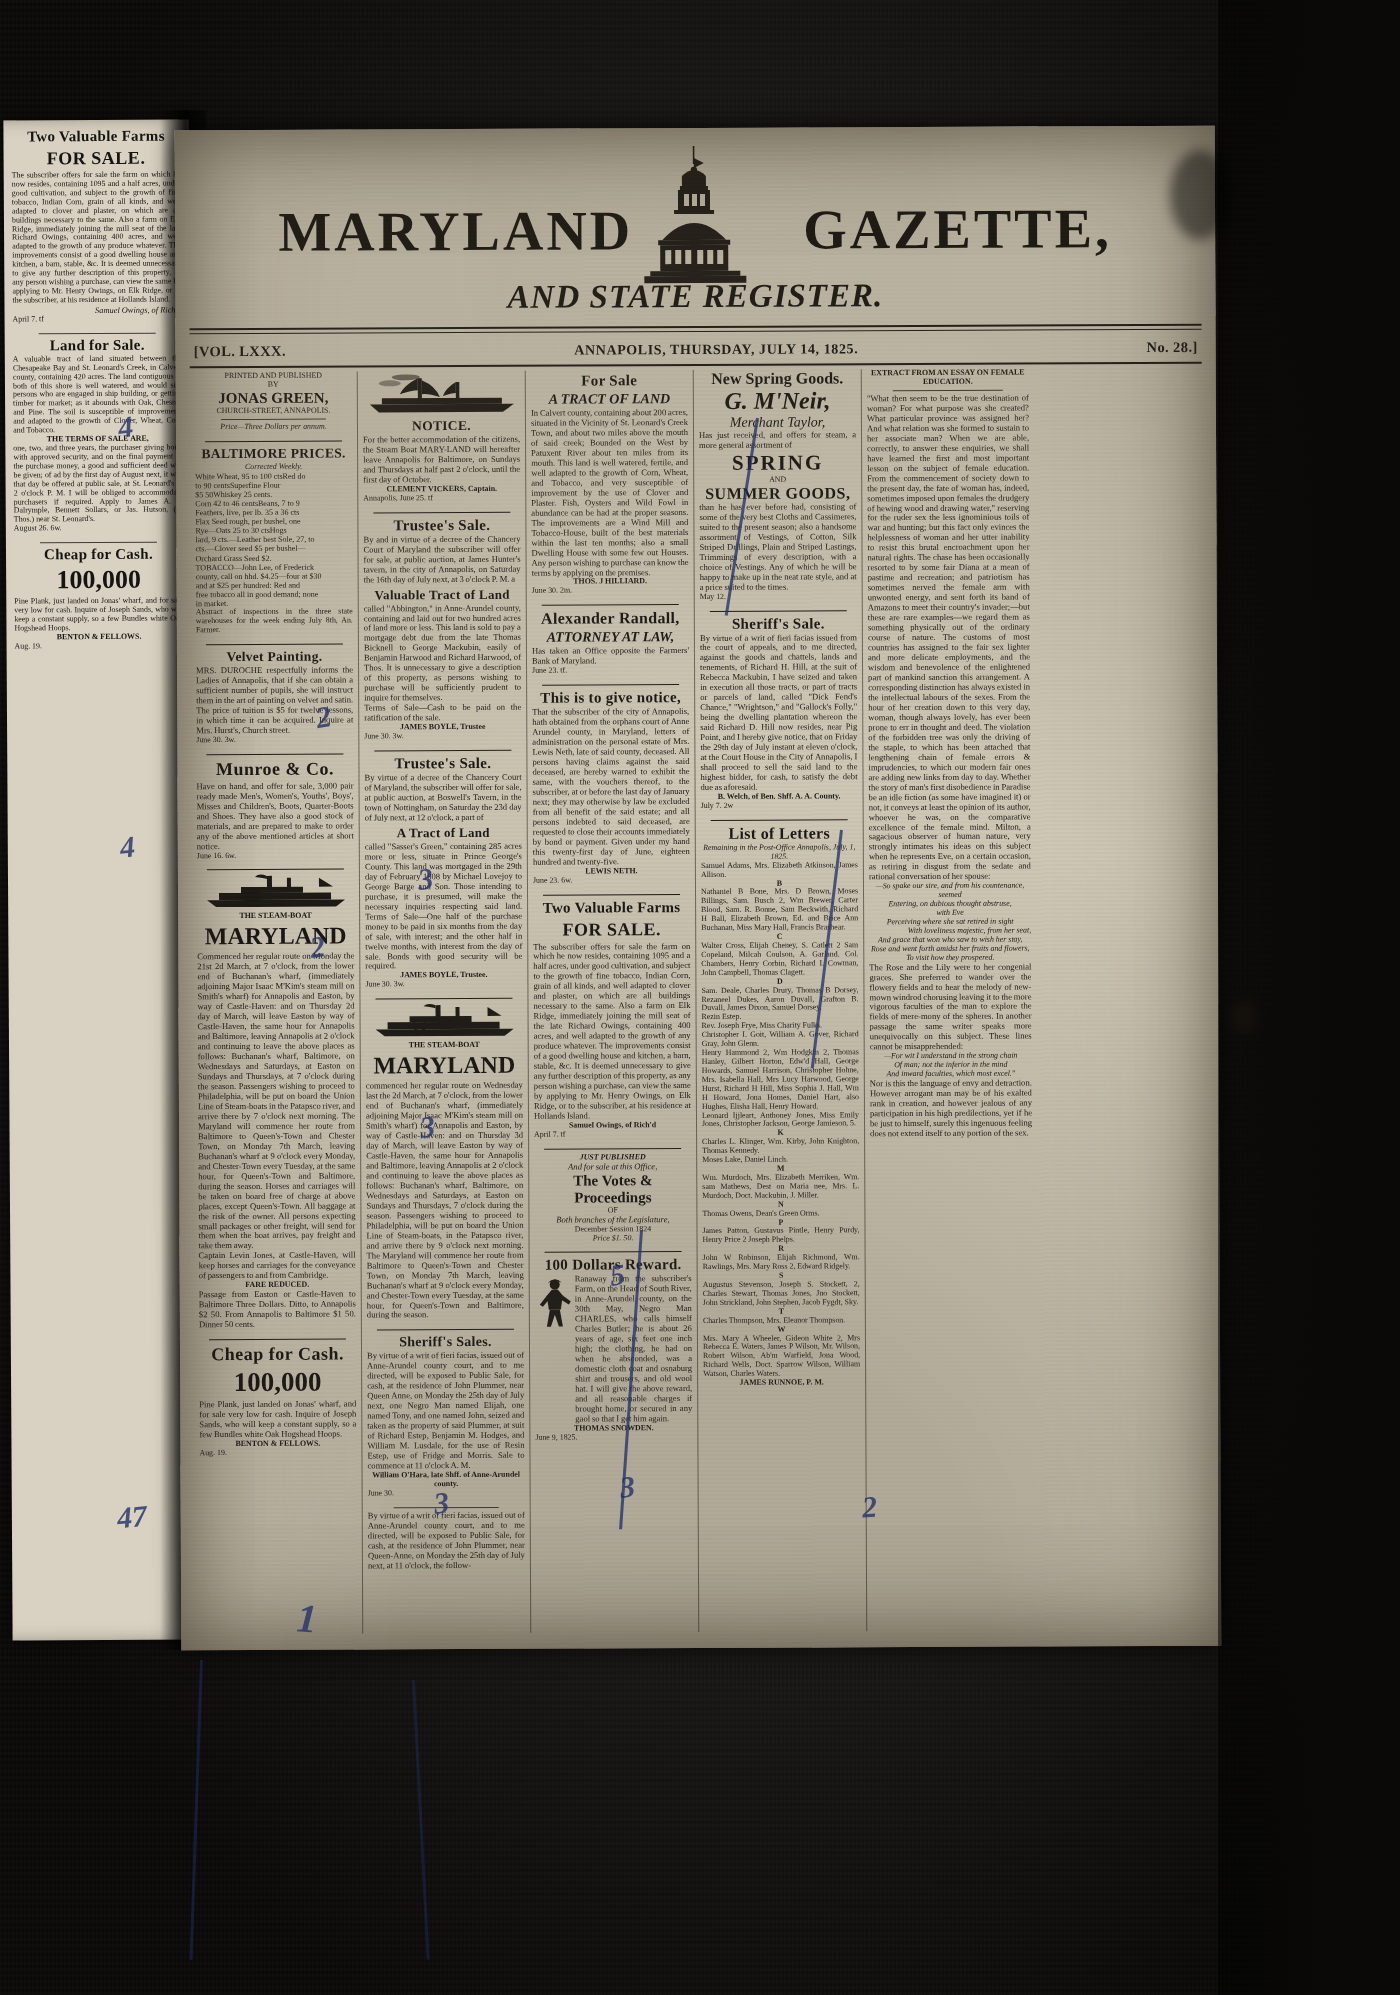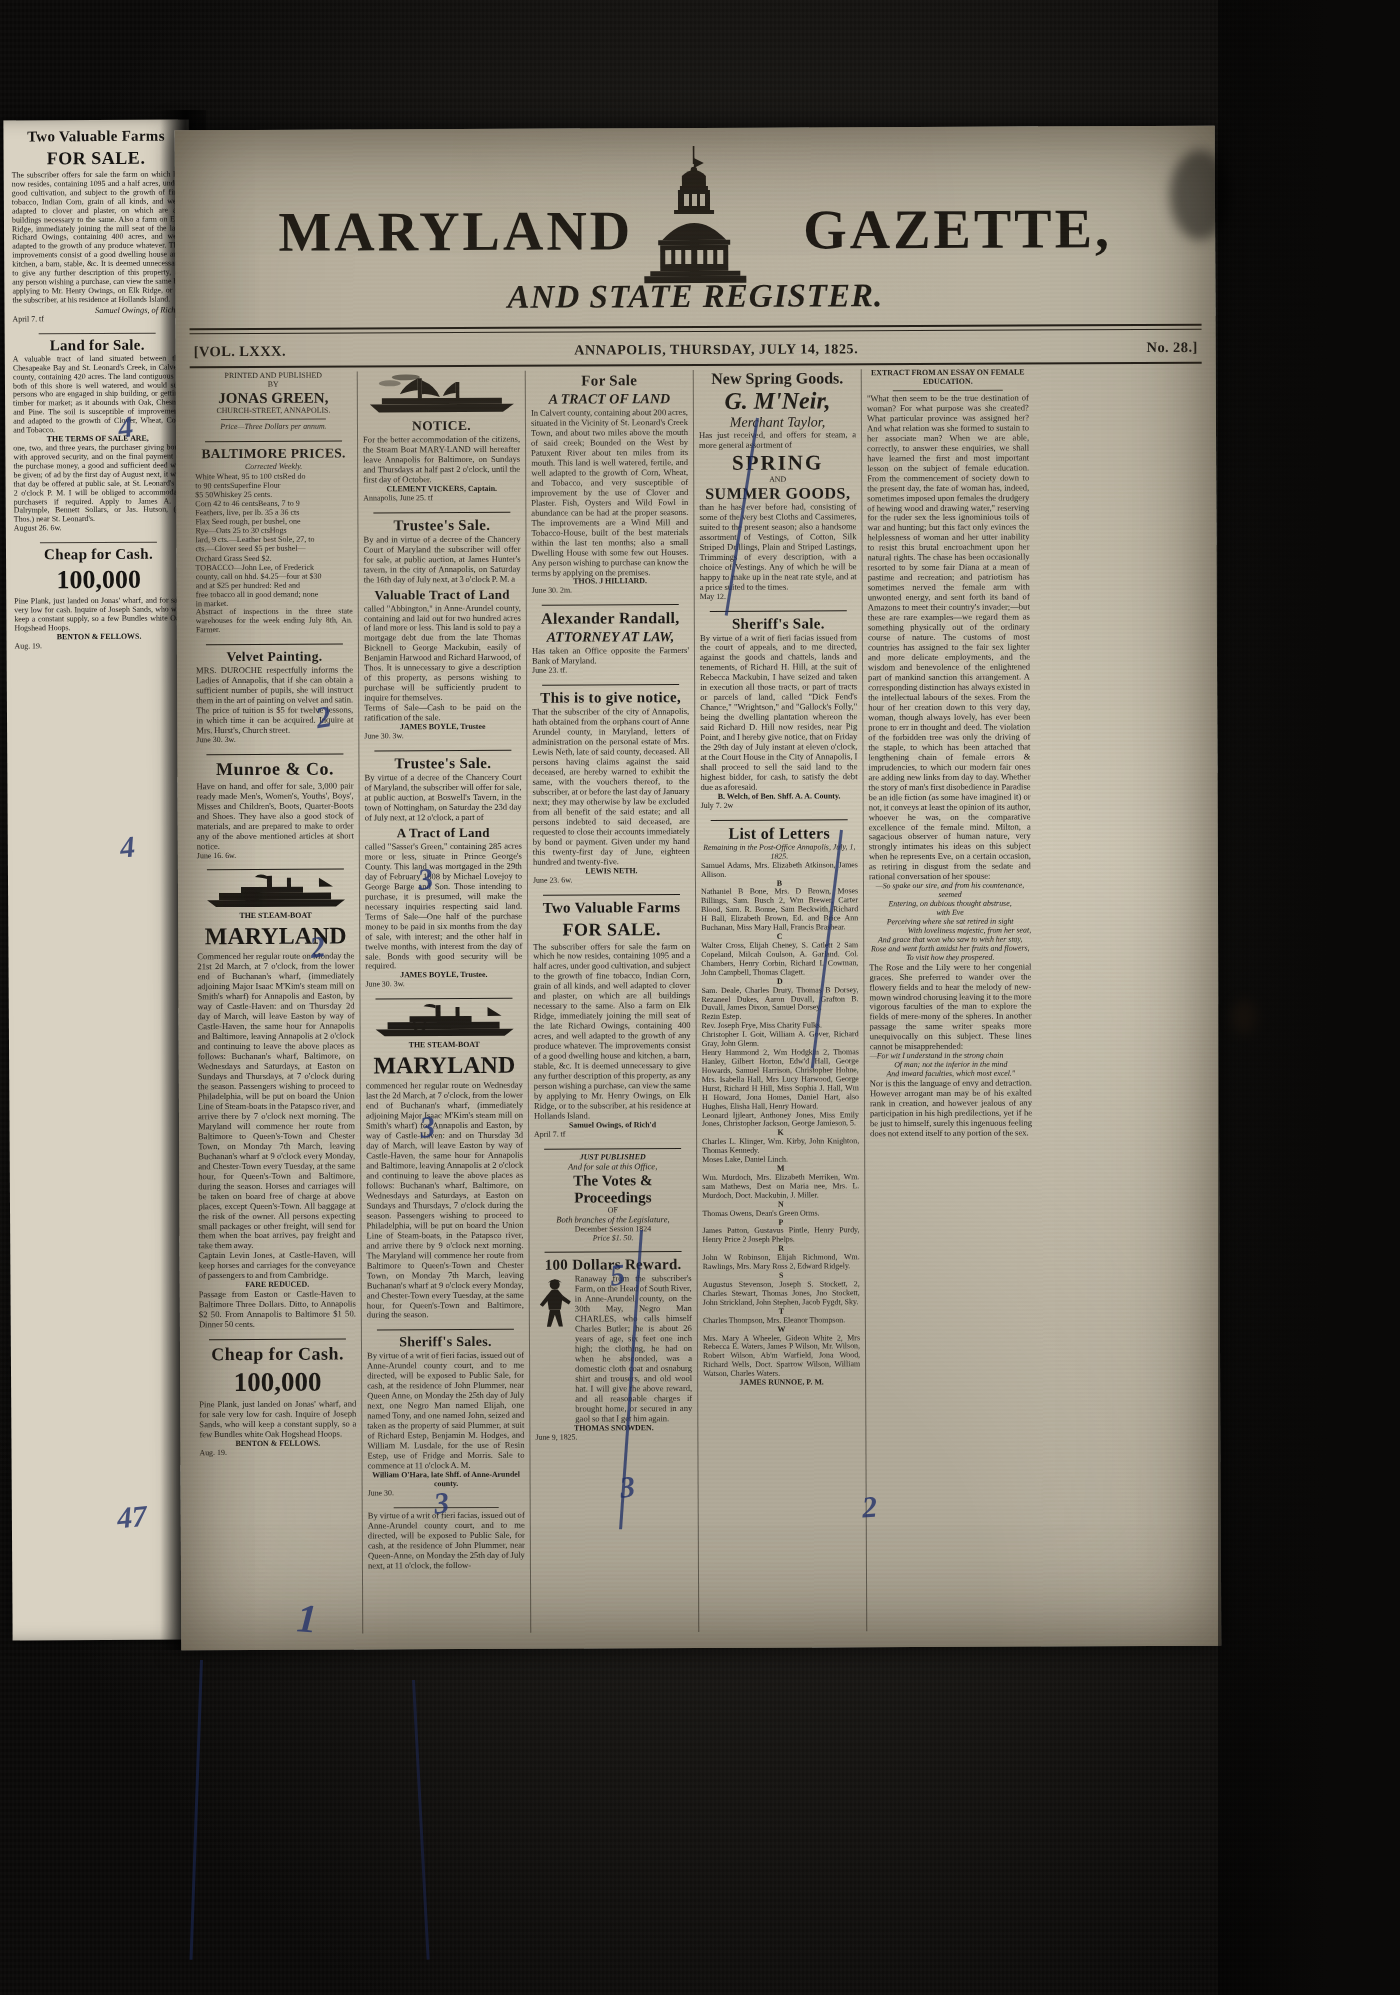--- a/index.html
+++ b/index.html
@@ -497,21 +497,21 @@
           <div class="sm">"What then seem to be the true destination of woman?  For what purpose was she created?  What particular province was assigned her?  And what relation was she formed to sustain to her associate man?  When we are able, correctly, to answer these enquiries, we shall have learned the first and most important lesson on the subject of female education.  From the commencement of society down to the present day, the fate of woman has, indeed, sometimes imposed upon females the drudgery of hewing wood and drawing water," reserving for the ruder sex the less ignominious toils of war and hunting; but this fact only evinces the helplessness of woman and her utter inability to resist this brutal encroachment upon her natural rights.  The chase has been occasionally resorted to by some fair Diana at a mean of pastime and recreation; and patriotism has sometimes nerved the female arm with unwonted energy, and sent forth its band of Amazons to meet their country's invader;—but these are rare examples—we regard them as something physically out of the ordinary course of nature.  The customs of most countries has assigned to the fair sex lighter and more delicate employments, and the wisdom and benevolence of the enlightened part of mankind sanction this arrangement.  A corresponding distinction has always existed in the intellectual labours of the sexes.  From the hour of her creation down to this very day, woman, though always lovely, has ever been prone to err in thought and deed.  The violation of the forbidden tree was only the driving of the staple, to which has been attached that lengthening chain of female errors &amp; imprudencies, to which our modern fair ones are adding new links from day to day.  Whether the story of man's first disobedience in Paradise be an idle fiction (as some have imagined it) or not, it conveys at least the opinion of its author, whoever he was, on the comparative excellence of the female mind.  Milton, a sagacious observer of human nature, very strongly intimates his ideas on this subject when he represents Eve, on a certain occasion, as retiring in disgust from the sedate and rational conversation of her spouse:</div>
           <div class="sm6 ital" style="text-align:center">—So spake our sire, and from his countenance, seemed</div>
           <div class="sm6 ital" style="text-align:center">Entering, on dubious thought abstruse,</div>
           <div class="sm6 ital" style="text-align:center">with Eve</div>
           <div class="sm6 ital" style="text-align:center">Perceiving where she sat retired in sight</div>
           <div class="sm6 ital" style="text-align:right">With loveliness majestic, from her seat,</div>
           <div class="sm6 ital" style="text-align:center">And grace that won who saw to wish her stay,</div>
           <div class="sm6 ital" style="text-align:center">Rose and went forth amidst her fruits and flowers,</div>
           <div class="sm6 ital" style="text-align:center">To visit how they prospered.</div>
           <div class="sm">The Rose and the Lily were to her congenial graces.  She preferred to wander over the flowery fields and to hear the melody of new-mown windrod chorusing leaving it to the more vigorous faculties of the man to explore the fields of mere-mony of the spheres.  In another passage the same writer speaks more unequivocally on this subject.  These lines cannot be misapprehended:</div>
-          <div class="sm6 ital" style="text-align:left">—For wit I understand in the strong chain</div>
+          <div class="sm6 ital" style="text-align:center">—For wit I understand in the strong chain</div>
           <div class="sm6 ital" style="text-align:center">Of man; not the inferior in the mind</div>
           <div class="sm6 ital" style="text-align:center">And inward faculties, which most excel."</div>
           <div class="sm">Nor is this the language of envy and detraction.  However arrogant man may be of his exalted rank in creation, and however jealous of any participation in his high predilections, yet if he be just to himself, surely this ingenuous feeling does not extend itself to any portion of the sex.</div>
         </div>
       </div>
 
     </div>
   </div>
 
   <div class="page-tex"></div>

